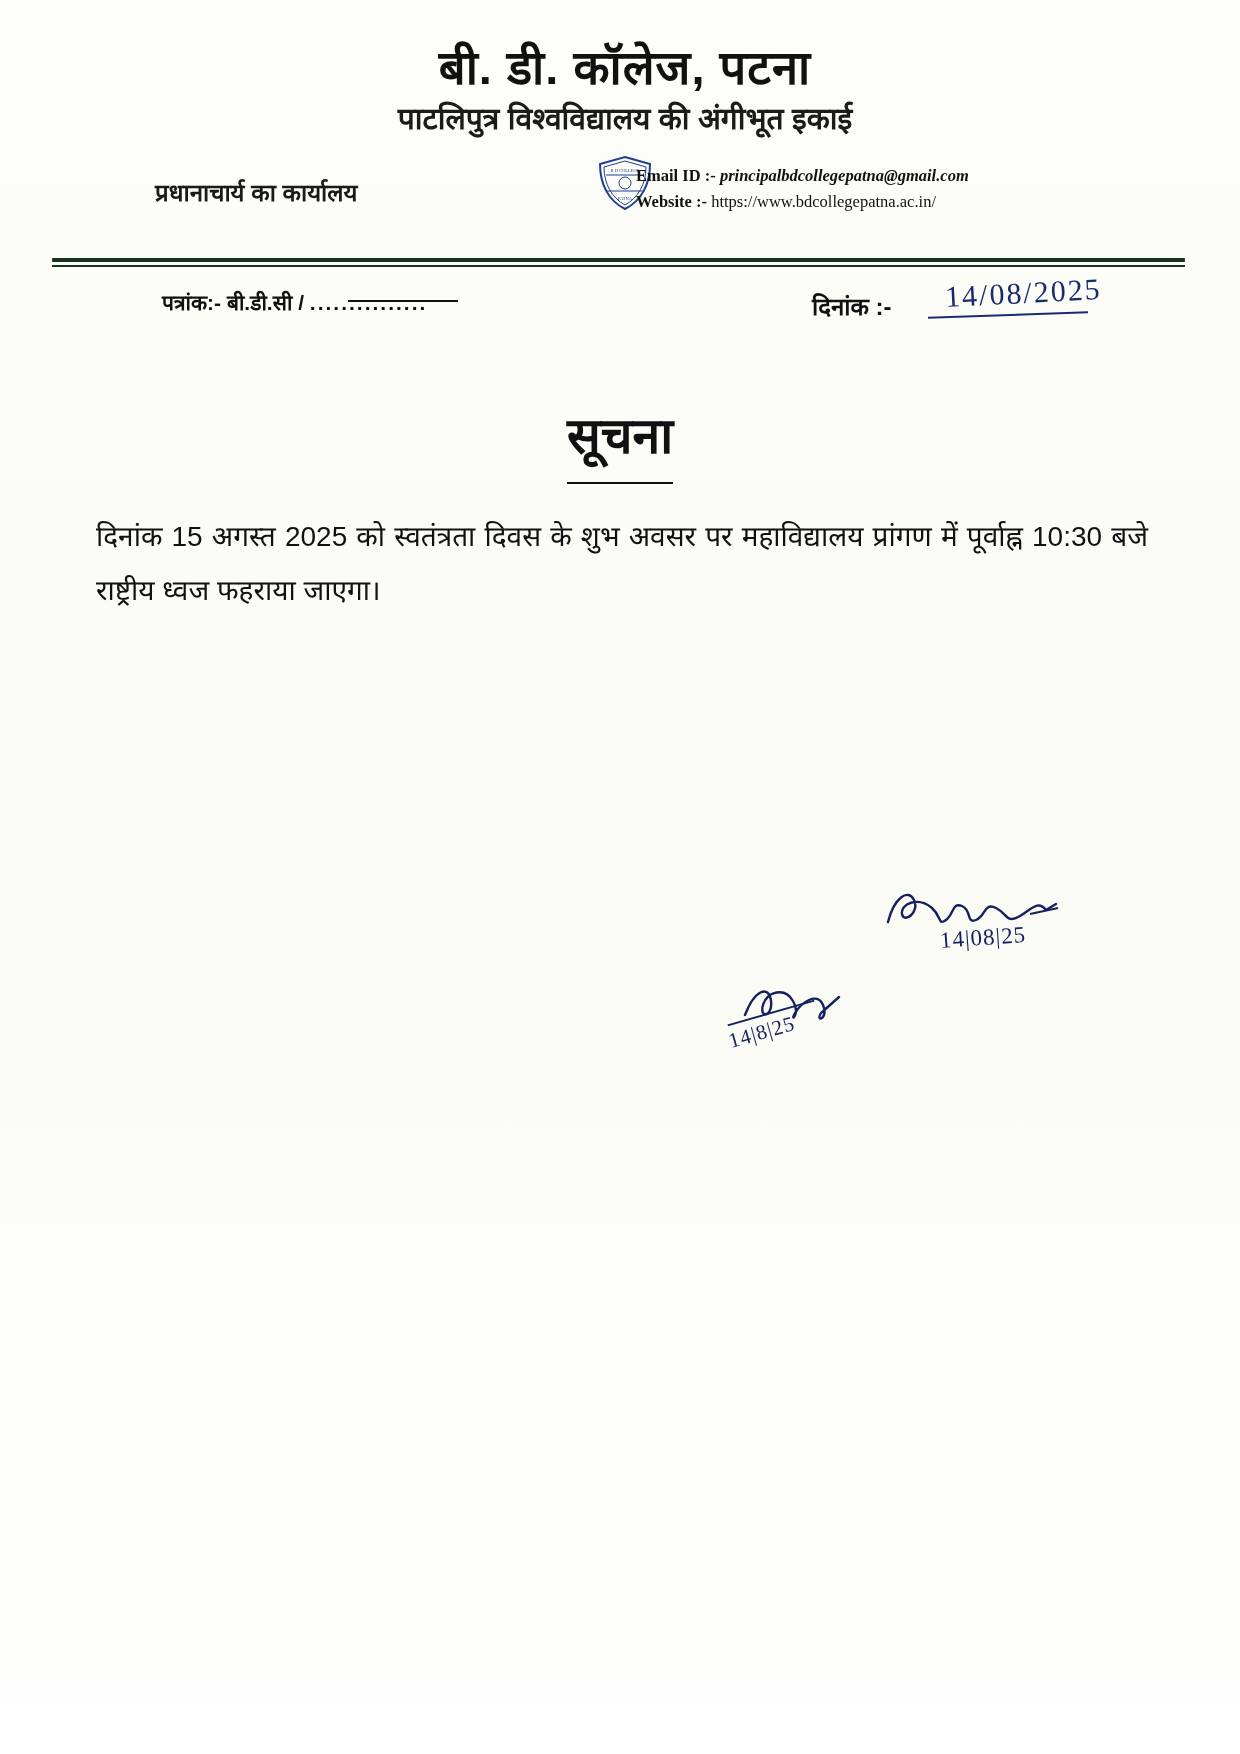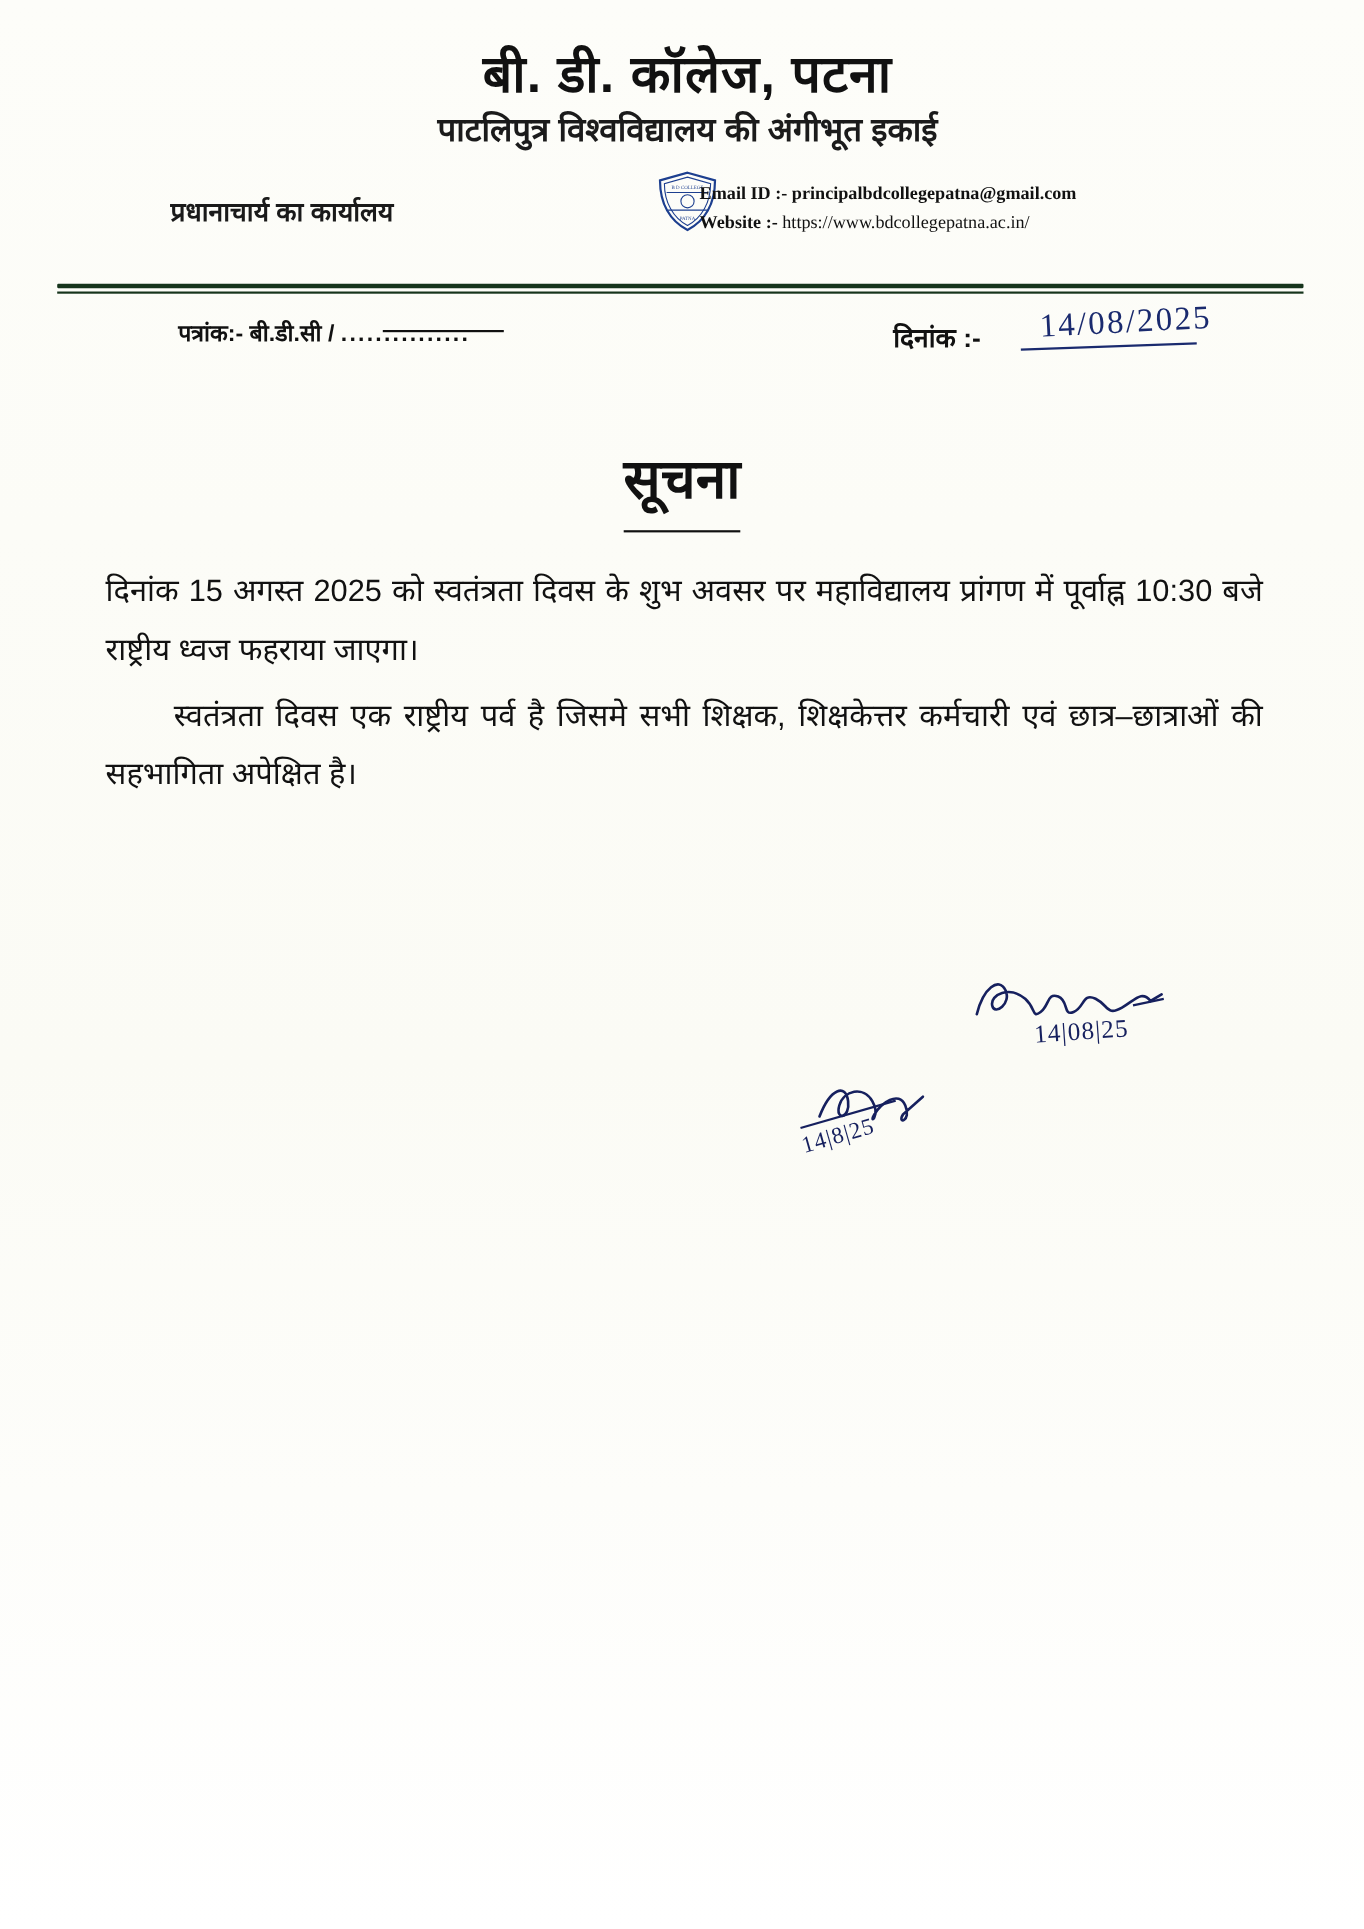--- a/index.html
+++ b/index.html
@@ -70,21 +70,21 @@
     position: absolute;
     left: 565px;
     top: 8px;
     text-align: left;
     font-family: "Liberation Serif", serif;
     font-size: 16.5px;
     line-height: 1.55;
     color: #111;
   }
   .contact-block .lbl { font-weight: bold; margin-left: 11px; }
-  .contact-block .val { font-weight: bold; }
+  .contact-block .val { font-weight: bold; font-style: italic; }
   .contact-block .site { font-weight: normal; }
 
   .rule-wrap {
     position: absolute;
     top: 258px;
     left: 52px;
     right: 55px;
     height: 10px;
   }
   .rule-thick {
@@ -304,21 +304,20 @@
     <div class="date-written">14/08/2025</div>
     <div class="date-underline"></div>
   </div>
 
   <div class="notice-title">
     <span>सूचना</span>
   </div>
 
   <div class="body-text">
     <p>दिनांक 15 अगस्त 2025 को स्वतंत्रता दिवस के शुभ अवसर पर महाविद्यालय प्रांगण में पूर्वाह्न 10:30 बजे राष्ट्रीय ध्वज फहराया जाएगा।</p>
-    <p class="indent">स्वतंत्रता दिवस एक राष्ट्रीय पर्व है जिसमे सभी शिक्षक, शिक्षकेत्तर कर्मचारी एवं छात्र–छात्राओं की सहभागिता अपेक्षित है।</p>
   </div>
 
   <div class="sig-scribble">
     <svg width="210" height="70" viewBox="0 0 210 70" aria-hidden="true">
       <path d="M8 42 C14 18, 28 8, 34 20 C40 32, 24 44, 22 34 C20 24, 38 16, 52 28
                C62 37, 58 46, 66 40 C74 34, 72 22, 82 26 C92 30, 86 44, 96 40
                C106 36, 104 22, 116 28 C128 34, 126 44, 140 36
                C152 29, 158 20, 166 30 L176 24" fill="none" stroke="#16205e" stroke-width="2.4" stroke-linecap="round"></path>
       <path d="M150 34 L178 28" fill="none" stroke="#16205e" stroke-width="2"></path>
     </svg>

